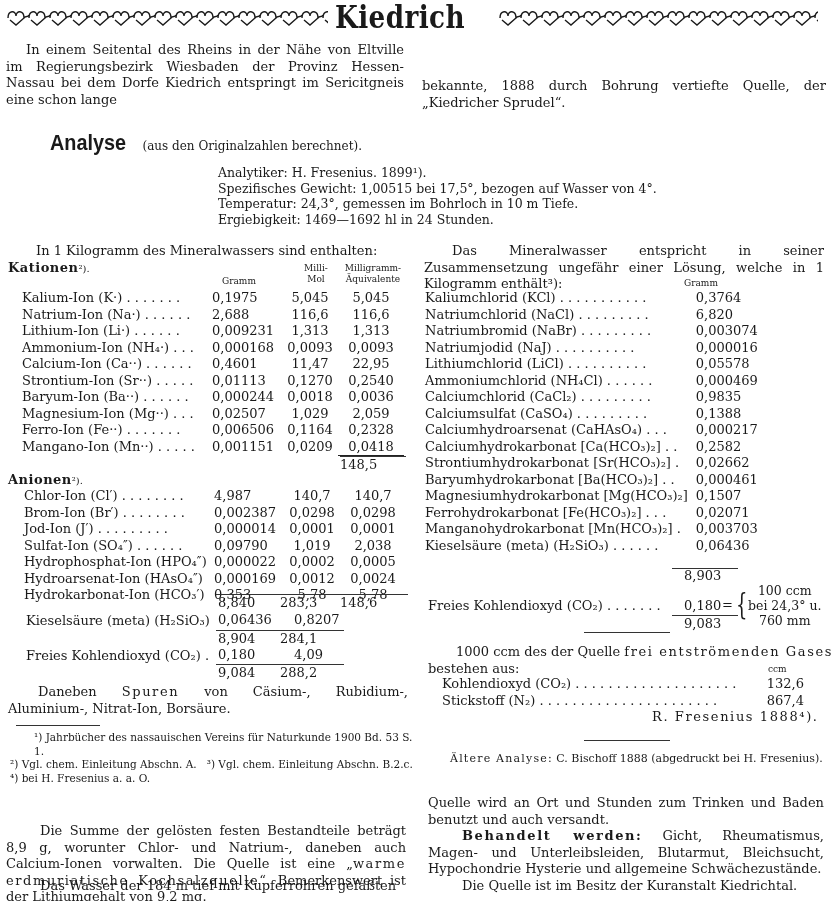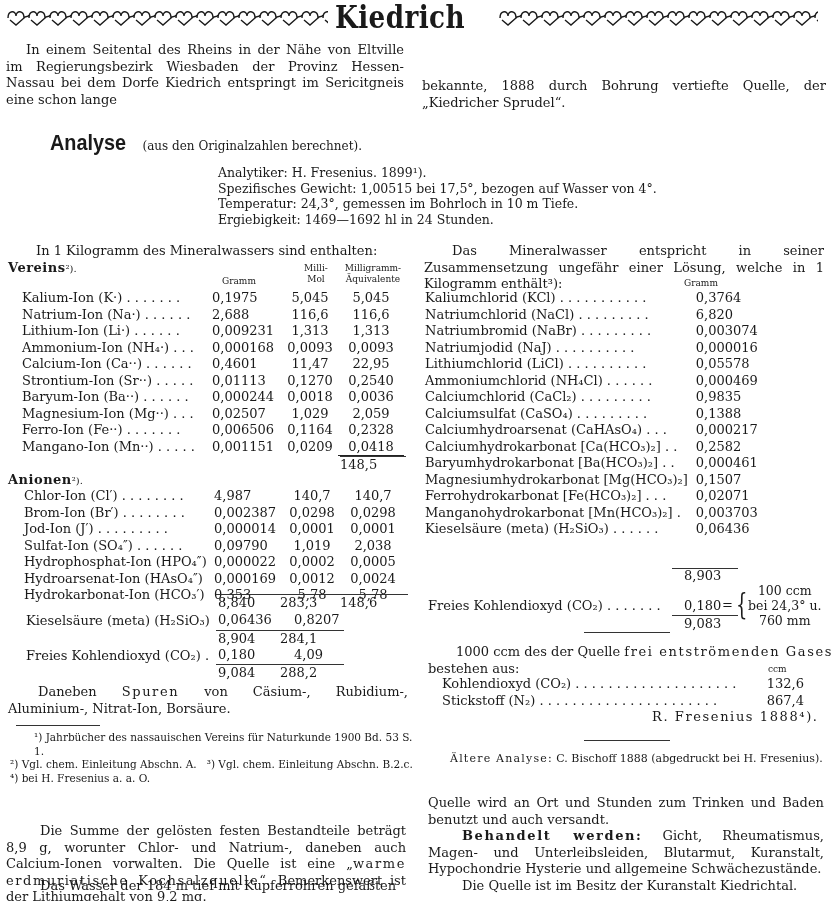--- a/index.html
+++ b/index.html
@@ -77,21 +77,21 @@
 <div class="abs" style="left:218px; top:165px; line-height:15.5px; font-size:12.5px;">
   <div>Analytiker: H. Fresenius. 1899¹).</div>
   <div>Spezifisches Gewicht: 1,00515 bei 17,5°, bezogen auf Wasser von 4°.</div>
   <div>Temperatur: 24,3°, gemessen im Bohrloch in 10 m Tiefe.</div>
   <div>Ergiebigkeit: 1469—1692 hl in 24 Stunden.</div>
 </div>
 
 <div class="abs" style="left:36px; top:243px;">In 1 Kilogramm des Mineralwassers sind enthalten:</div>
 
 <div class="abs" style="left:8px; top:260px;">
-  <span style="font-weight:bold; letter-spacing:0.5px;">Vereins</span><span class="small">²).</span>
+  <span style="font-weight:bold; letter-spacing:0.5px;">Kationen</span><span class="small">²).</span>
 </div>
 <div class="abs tiny" style="left:222px; top:276px;">Gramm</div>
 <div class="abs tiny" style="left:296px; top:263px; width:40px; text-align:center; line-height:11px;">Milli-Mol</div>
 <div class="abs tiny" style="left:340px; top:263px; width:66px; text-align:center; line-height:11px;">Milligramm-Äquivalente</div>
 
 <table class="abs" style="left:22px; top:290px;" id="kat-table">
     <tbody>
       <tr>
         <td style="width:190px"><span>Kalium-Ion (K·)</span><span> . . . . . . .</span></td>
         <td style="width:70px">0,1975</td>
@@ -280,20 +280,24 @@
       </tr>
       <tr>
         <td style="width:250px"><span>Calciumhydroarsenat (CaHAsO₄)</span><span> . . .</span></td>
         <td style="padding-left:8px; width:66px">0,000217</td>
       </tr>
       <tr>
         <td style="width:250px"><span>Calciumhydrokarbonat [Ca(HCO₃)₂]</span><span> . .</span></td>
         <td style="padding-left:8px; width:66px">0,2582</td>
       </tr>
       <tr>
+        <td style="width:250px"><span>Strontiumhydrokarbonat [Sr(HCO₃)₂]</span><span> .</span></td>
+        <td style="padding-left:8px; width:66px">0,02662</td>
+      </tr>
+      <tr>
         <td style="width:250px"><span>Baryumhydrokarbonat [Ba(HCO₃)₂]</span><span> . .</span></td>
         <td style="padding-left:8px; width:66px">0,000461</td>
       </tr>
       <tr>
         <td style="width:250px"><span>Magnesiumhydrokarbonat [Mg(HCO₃)₂]</span><span></span></td>
         <td style="padding-left:8px; width:66px">0,1507</td>
       </tr>
       <tr>
         <td style="width:250px"><span>Ferrohydrokarbonat [Fe(HCO₃)₂]</span><span> . . .</span></td>
         <td style="padding-left:8px; width:66px">0,02071</td>
@@ -349,14 +353,14 @@
 <div class="hr" style="left:584px; top:740px; width:86px;"></div>
 <div class="abs" style="left:450px; top:752px; font-size:11px; white-space:nowrap;">
   <span style="letter-spacing:1.2px;">Ältere Analyse:</span>
   <span>C. Bischoff 1888 (abgedruckt bei H. Fresenius).</span>
 </div>
 
 <div class="abs p ind" style="left:6px; top:795px; width:400px; text-indent:34px;margin-top:28px;"><span>Die Summe der gelösten festen Bestandteile beträgt 8,9 g, worunter Chlor- und Natrium-, daneben auch Calcium-Ionen vorwalten. Die Quelle ist eine „</span><span class="spaced">warme erdmuriatische Kochsalzquelle</span><span>“. Bemerkenswert ist der Lithiumgehalt von 9,2 mg.</span></div>
 <div class="abs p" style="left:6px; top:878px; width:400px; text-indent:34px;">Das Wasser der 184 m tief mit Kupferrohren gefaßten</div>
 
 <div class="abs p" style="left:428px; top:795px; width:396px;">Quelle wird an Ort und Stunden zum Trinken und Baden benutzt und auch versandt.</div>
-<div class="abs p" style="left:428px; top:828px; width:396px; text-indent:34px;"><span class="spaced" style="font-weight:bold;">Behandelt werden:</span> <span>Gicht, Rheumatismus, Magen- und Unterleibsleiden, Blutarmut, Kuranstalt, Hypochondrie Hysterie und allgemeine Schwächezustände.</span></div>
+<div class="abs p" style="left:428px; top:828px; width:396px; text-indent:34px;"><span class="spaced" style="font-weight:bold;">Behandelt werden:</span> <span>Gicht, Rheumatismus, Magen- und Unterleibsleiden, Blutarmut, Bleichsucht, Hypochondrie Hysterie und allgemeine Schwächezustände.</span></div>
 <div class="abs p" style="left:428px; top:878px; width:396px; text-indent:34px;">Die Quelle ist im Besitz der Kuranstalt Kiedrichtal.</div>
 
 </body></html>

